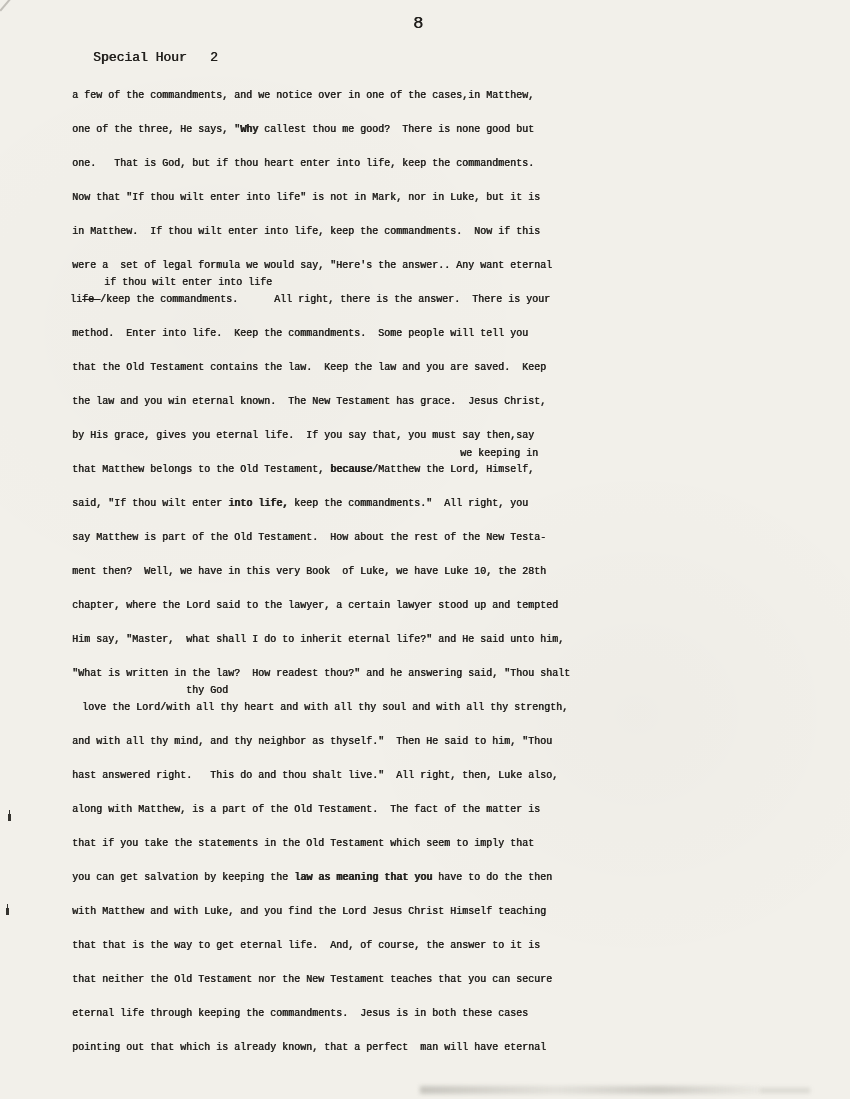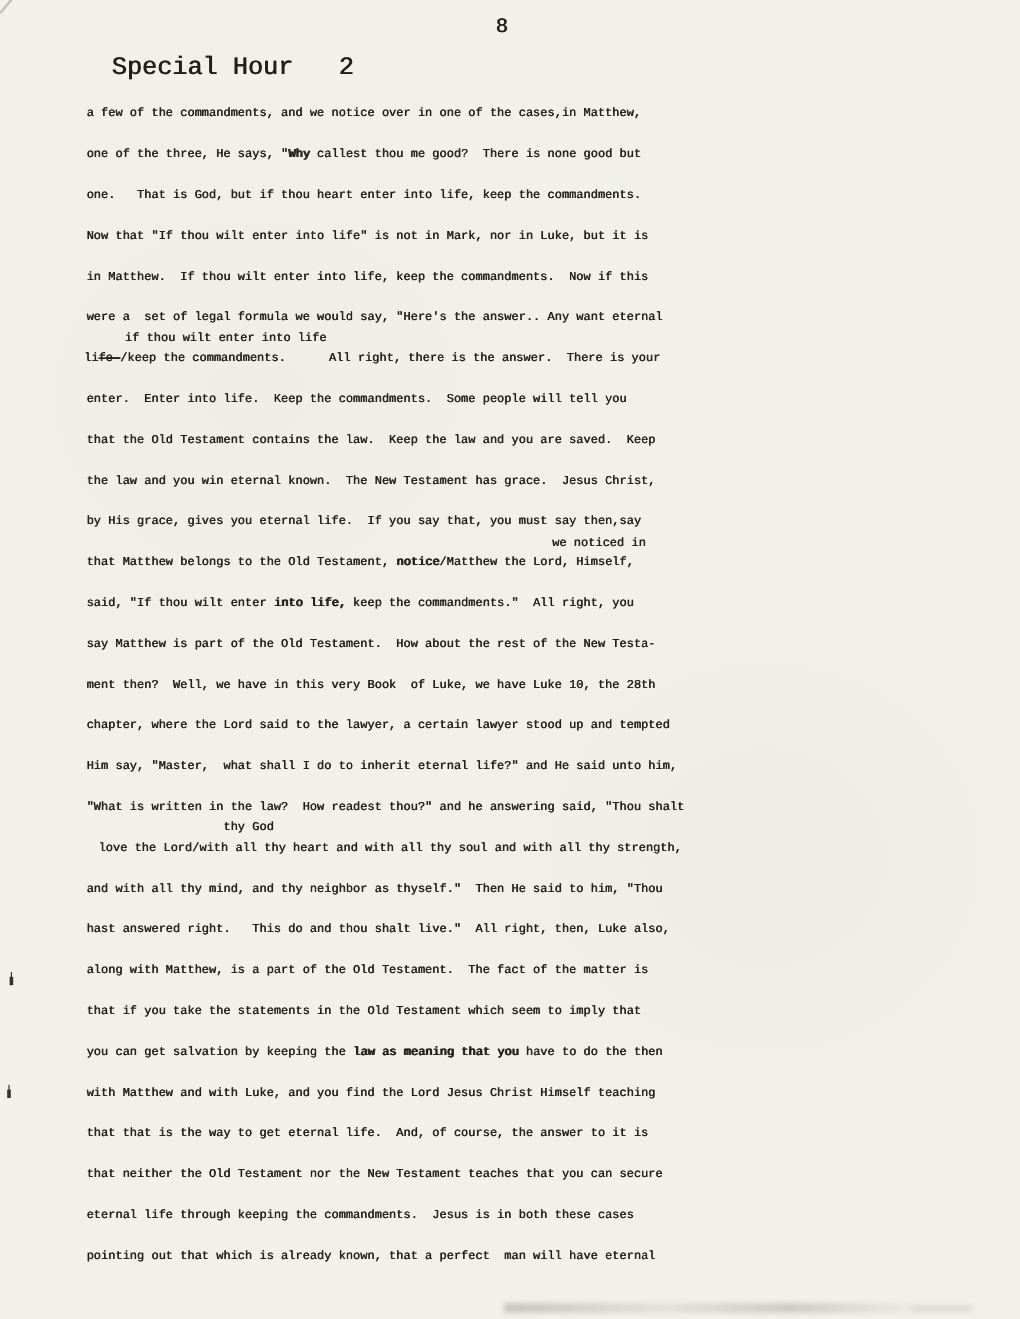--- a/index.html
+++ b/index.html
@@ -27,21 +27,21 @@
   .ovr { text-shadow:1px 0 0 currentColor, 0.5px 0 0 currentColor; }
   .struck { text-decoration:line-through; }
   .pageno {
     position:absolute; top:12px; left:413px;
     font-size:17px; line-height:24px;
     text-shadow:0.5px 0 0 currentColor;
     white-space:pre;
   }
   .header {
     position:absolute; top:48px; left:93px;
-    font-size:21px; line-height:20px;
+    font-size:13px; line-height:20px;
     white-space:pre;
     text-shadow:0.6px 0 0 currentColor;
   }
   .corner-mark {
     position:absolute; top:3px; left:-3px;
     width:18px; height:2px; background:#9a9890;
     transform:rotate(-50deg); opacity:0.55;
   }
   .speck {
     position:absolute; width:3px; height:7px; background:#35332f;
@@ -70,26 +70,26 @@
 <div class="header">Special Hour   2</div>
 
 <div class="line" style="top:86px">a few of the commandments, and we notice over in one of the cases,in Matthew,</div>
 <div class="line" style="top:120px"><span>one of the three, He says, "</span><span class="ovr">Why</span><span> callest thou me good?  There is none good but</span></div>
 <div class="line" style="top:154px">one.   That is God, but if thou heart enter into life, keep the commandments.</div>
 <div class="line" style="top:188px">Now that "If thou wilt enter into life" is not in Mark, nor in Luke, but it is</div>
 <div class="line" style="top:222px">in Matthew.  If thou wilt enter into life, keep the commandments.  Now if this</div>
 <div class="line" style="top:256px">were a  set of legal formula we would say, "Here's the answer.. Any want eternal</div>
 <div class="line insert" style="top:273px;left:104px">if thou wilt enter into life</div>
 <div class="line" style="top:290px;left:70px"><span>li</span><span class="struck">fe—</span><span>/keep the commandments.      All right, there is the answer.  There is your</span></div>
-<div class="line" style="top:324px">enter.  Enter into life.  Keep the commandments.  Some people will tell you</div>
+<div class="line" style="top:324px">method.  Enter into life.  Keep the commandments.  Some people will tell you</div>
 <div class="line" style="top:358px">that the Old Testament contains the law.  Keep the law and you are saved.  Keep</div>
 <div class="line" style="top:392px">the law and you win eternal known.  The New Testament has grace.  Jesus Christ,</div>
 <div class="line" style="top:426px">by His grace, gives you eternal life.  If you say that, you must say then,say</div>
-<div class="line insert" style="top:444px;left:460px">we noticed in</div>
-<div class="line" style="top:460px"><span>that Matthew belongs to the Old Testament, </span><span class="ovr">notice</span><span>/Matthew the Lord, Himself,</span></div>
+<div class="line insert" style="top:444px;left:460px">we keeping in</div>
+<div class="line" style="top:460px"><span>that Matthew belongs to the Old Testament, </span><span class="ovr">because</span><span>/Matthew the Lord, Himself,</span></div>
 <div class="line" style="top:494px"><span>said, "If thou wilt enter </span><span class="ovr">into life,</span><span> keep the commandments."  All right, you</span></div>
 <div class="line" style="top:528px">say Matthew is part of the Old Testament.  How about the rest of the New Testa-</div>
 <div class="line" style="top:562px">ment then?  Well, we have in this very Book  of Luke, we have Luke 10, the 28th</div>
 <div class="line" style="top:596px">chapter, where the Lord said to the lawyer, a certain lawyer stood up and tempted</div>
 <div class="line" style="top:630px">Him say, "Master,  what shall I do to inherit eternal life?" and He said unto him,</div>
 <div class="line" style="top:664px">"What is written in the law?  How readest thou?" and he answering said, "Thou shalt</div>
 <div class="line insert" style="top:681px;left:186px">thy God</div>
 <div class="line" style="top:698px;left:82px">love the Lord/with all thy heart and with all thy soul and with all thy strength,</div>
 <div class="line" style="top:732px">and with all thy mind, and thy neighbor as thyself."  Then He said to him, "Thou</div>
 <div class="line" style="top:766px">hast answered right.   This do and thou shalt live."  All right, then, Luke also,</div>

